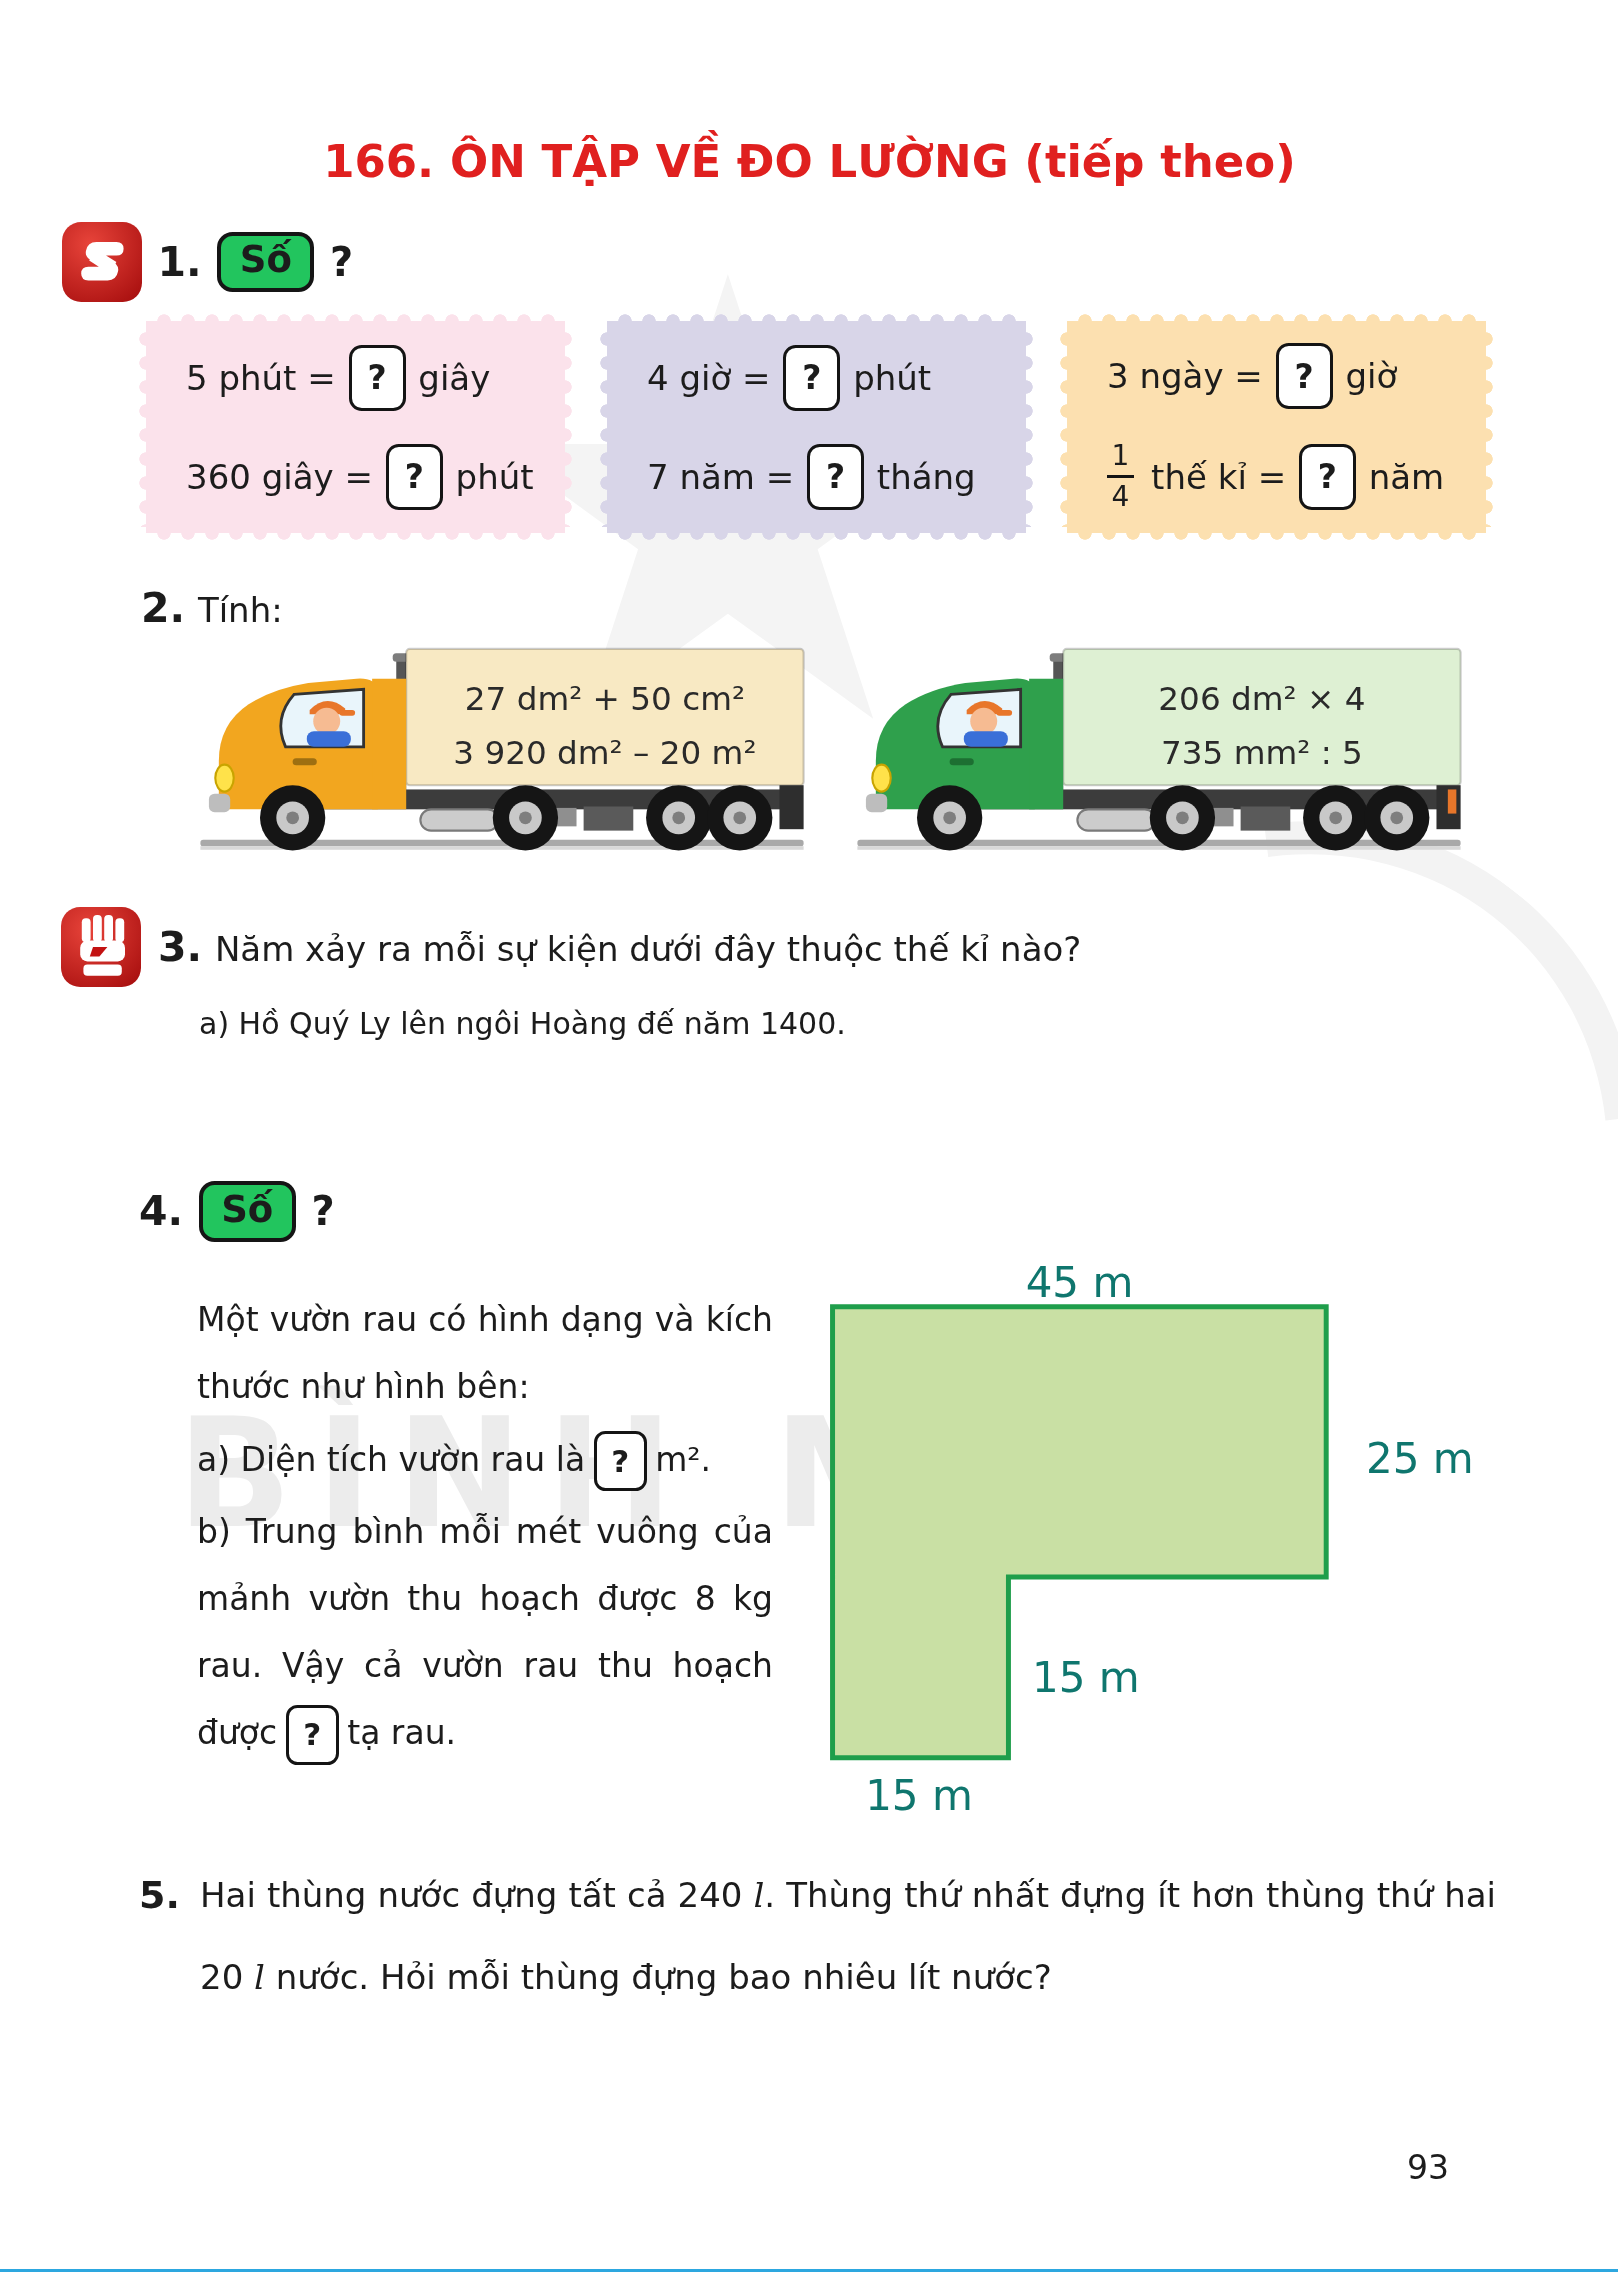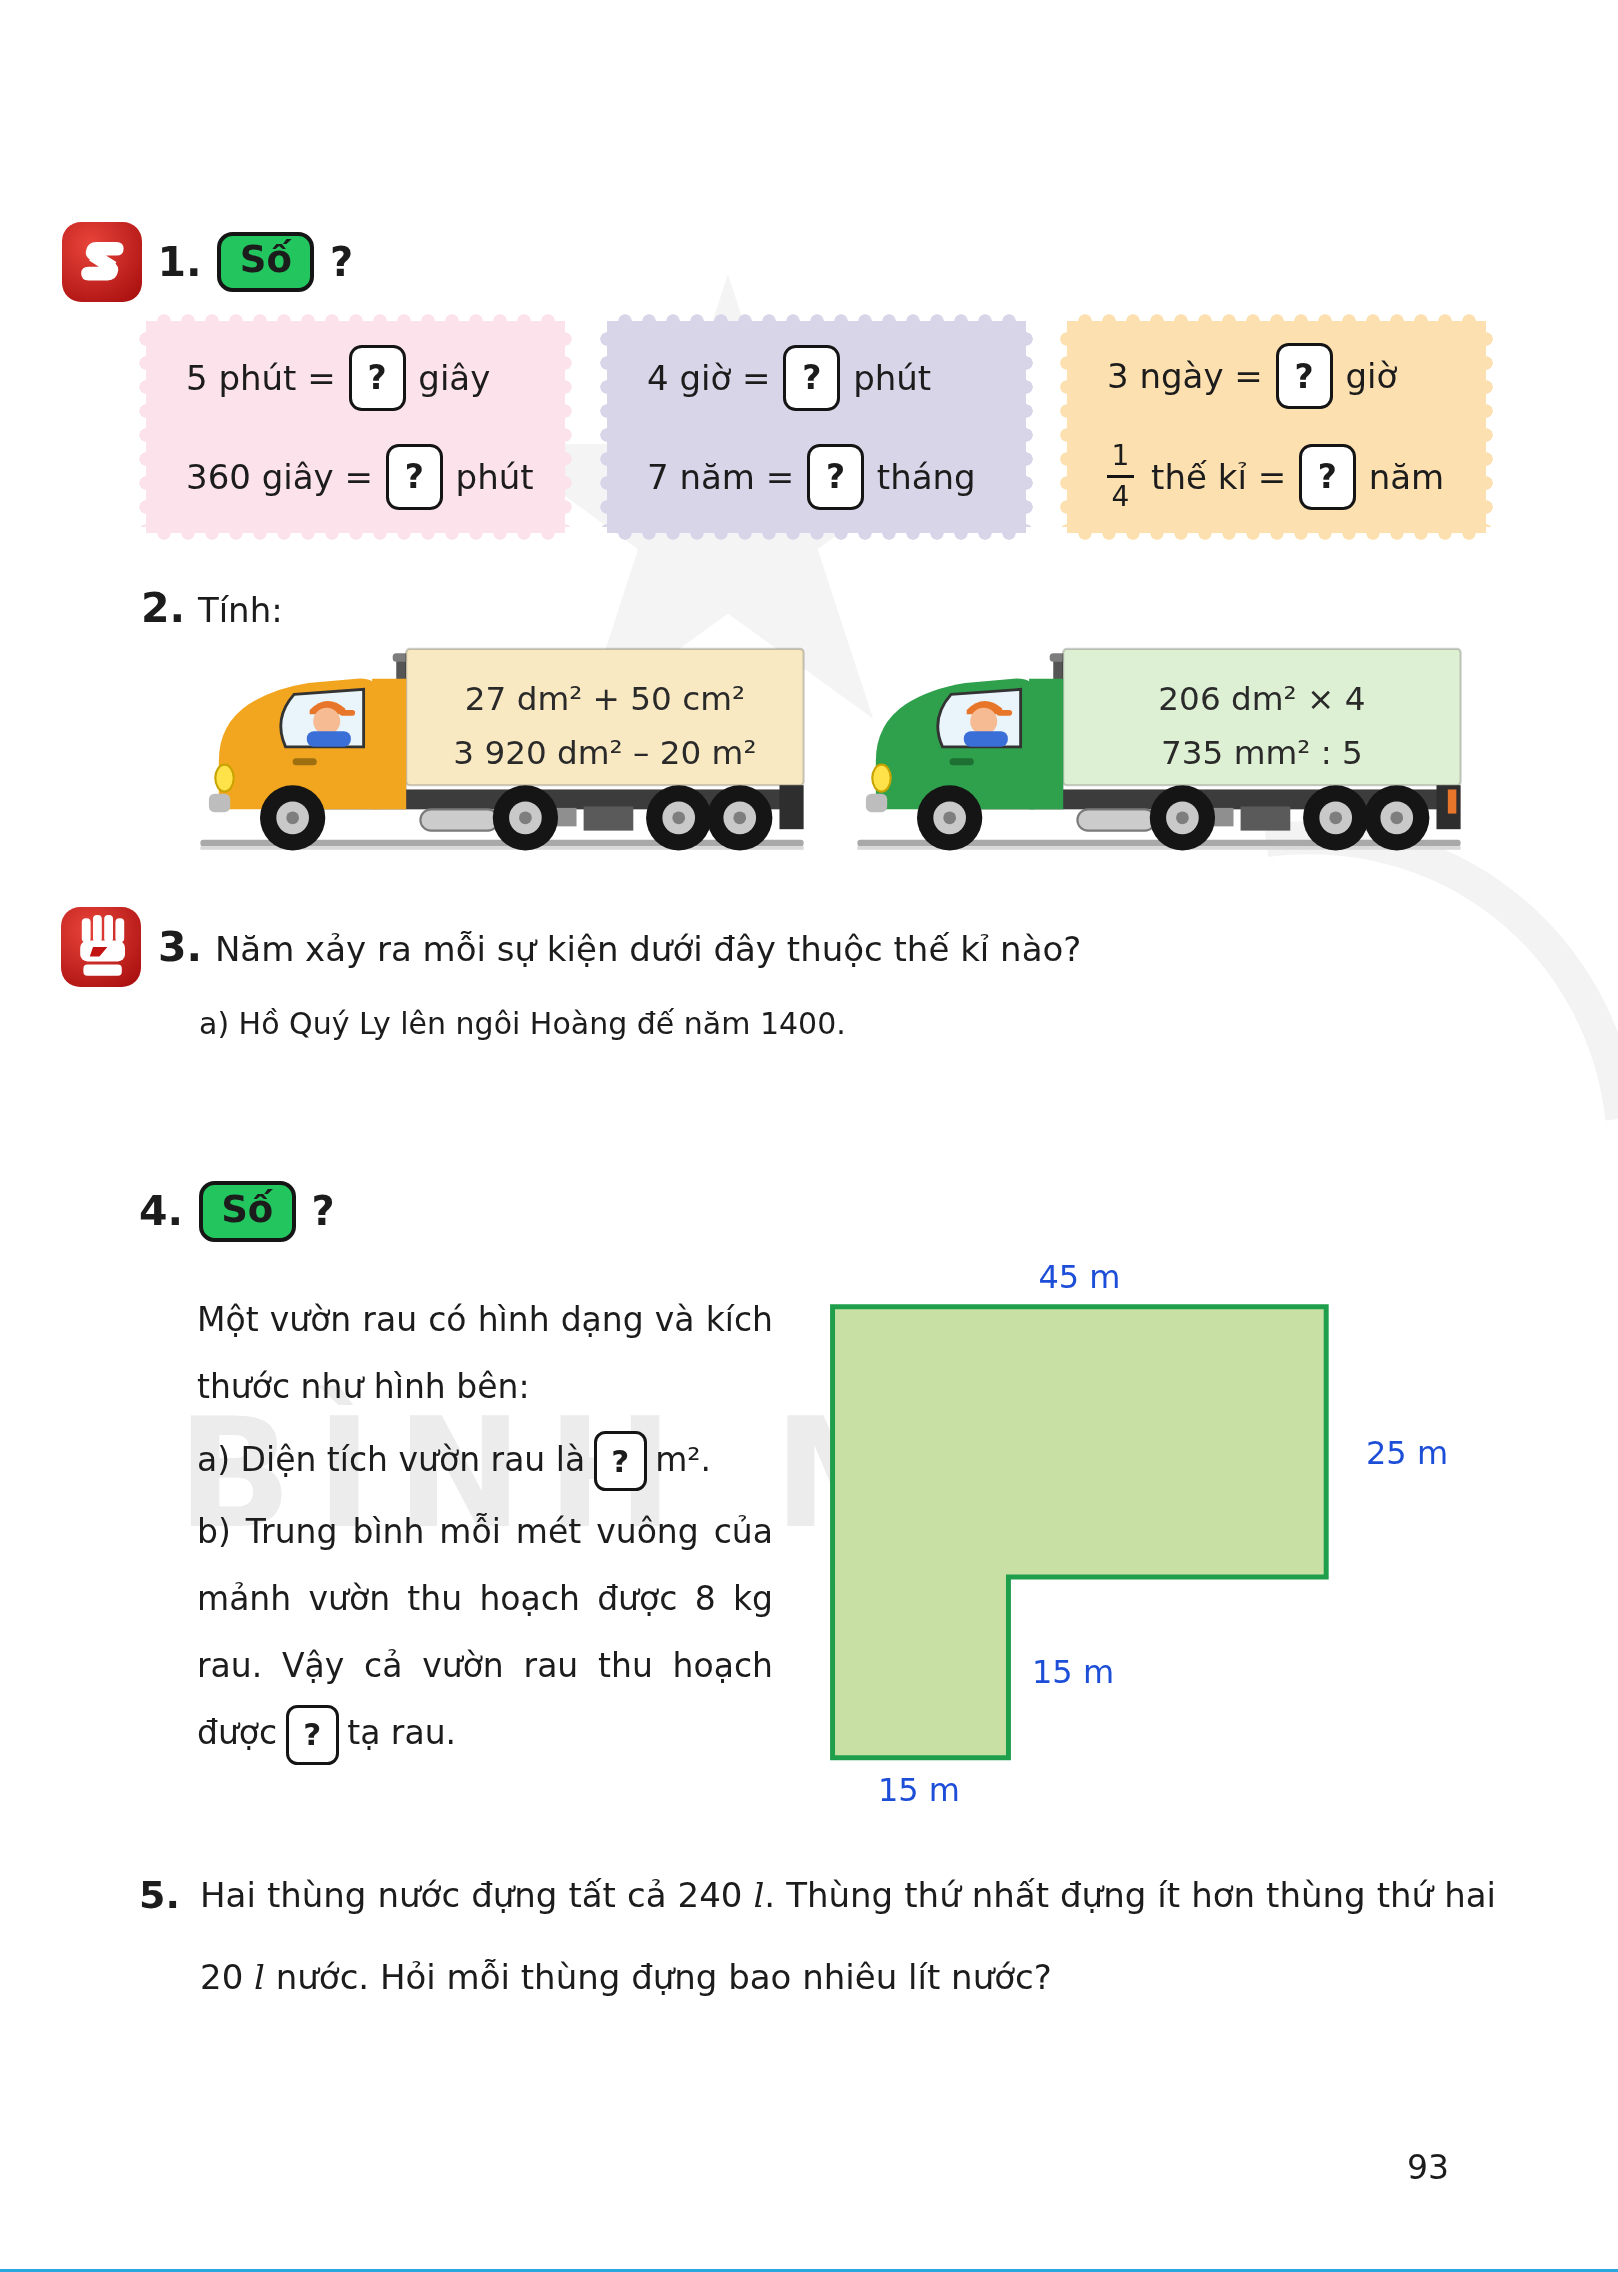--- a/index.html
+++ b/index.html
@@ -58,21 +58,21 @@
   .ex3-q{display:flex;align-items:baseline;gap:12.8px;font-size:34px;}
   .ex3-item{font-size:30px;margin-top:35px;padding-left:41px;}
   
   .ex4-header{left:139px;top:1181px;}
   .ex4-para{left:197px;top:1286px;width:576px;font-size:33px;line-height:67px;text-align:justify;}
   .ex4-para .block{margin-bottom:5.7px;}
   .qbox-inline{width:47px;height:54px;border:3.5px solid #141414;border-radius:11.4px;background:#fff;
         display:inline-flex;align-items:center;justify-content:center;font-size:31px;font-weight:bold;
         vertical-align:middle;margin:0 8.5px;}
   .figure{left:822px;top:1258px;width:682px;height:589px;}
-  .fig-label{position:absolute;font-size:32px;color:#1d4ed8;}
+  .fig-label{position:absolute;font-size:42px;color:#0f766e;}
   .fig-top{left:7px;top:0;width:501px;text-align:center;}
   .fig-right{left:531px;top:176px;margin-left:13px;}
   .fig-inner{left:210px;top:395px;}
   .fig-bottom{left:7px;top:513px;width:180px;text-align:center;}
   .fig-svg{position:absolute;left:7px;top:45px;}
   
   .ex5{left:139px;top:1854px;width:1357px;font-size:34px;line-height:82px;text-align:justify;
        padding-left:61px;box-sizing:border-box;position:absolute;}
   .ex5 .ex5-num{position:absolute;left:0;top:0;font-size:38px;font-weight:bold;}
   .liter{font-style:italic;font-family:"DejaVu Serif","Liberation Serif",serif;}
@@ -85,20 +85,21 @@
 <body>
 
 <div class="page">
 
   <div class="layer watermark">
     <div class="wm-star">★</div>
     <div class="wm-swoosh"></div>
     <div class="wm-text">BÌNH MINH</div>
   </div>
 
+  <div class="layer content title">166. ÔN TẬP VỀ ĐO LƯỜNG (tiếp theo)</div>
 
   <div class="layer content ex-header" style="left:62px;top:222px;">
     <svg class="badge" viewBox="0 0 100 100">
       <defs>
           <radialGradient id="bg1" cx="35%" cy="28%" r="90%">
         <stop offset="0" stop-color="#e8443a"></stop>
             <stop offset="1" stop-color="#a80f0f"></stop>
       </radialGradient>
         </defs>
       <rect width="100" height="100" rx="24" fill="url(#bg1)"></rect>

